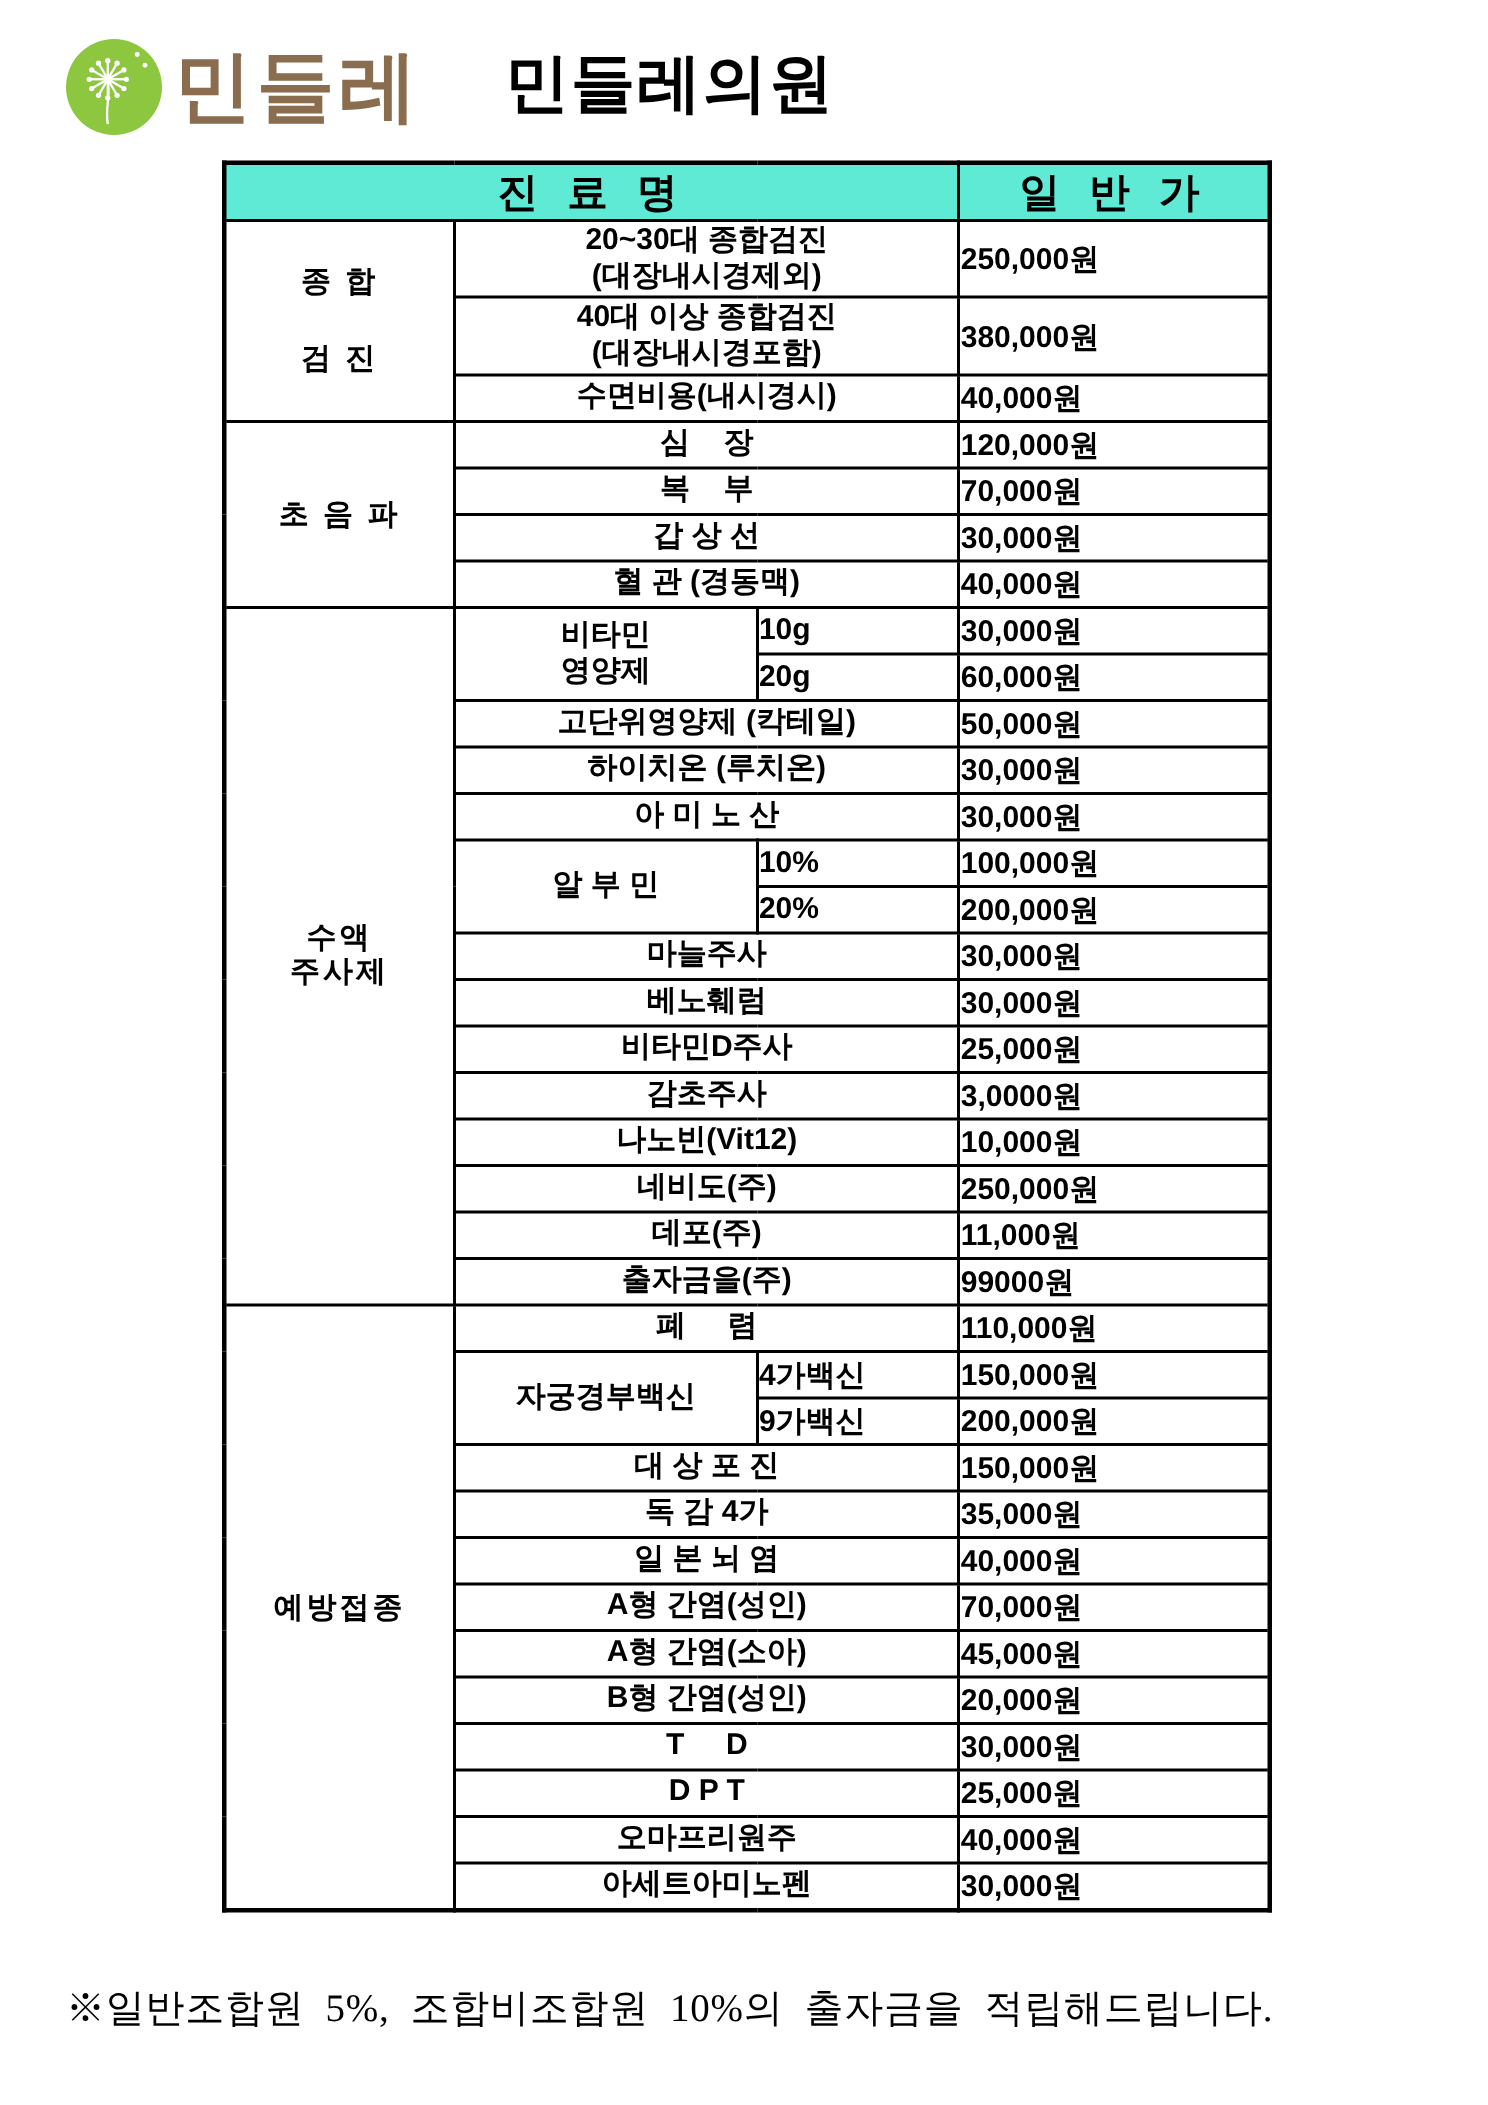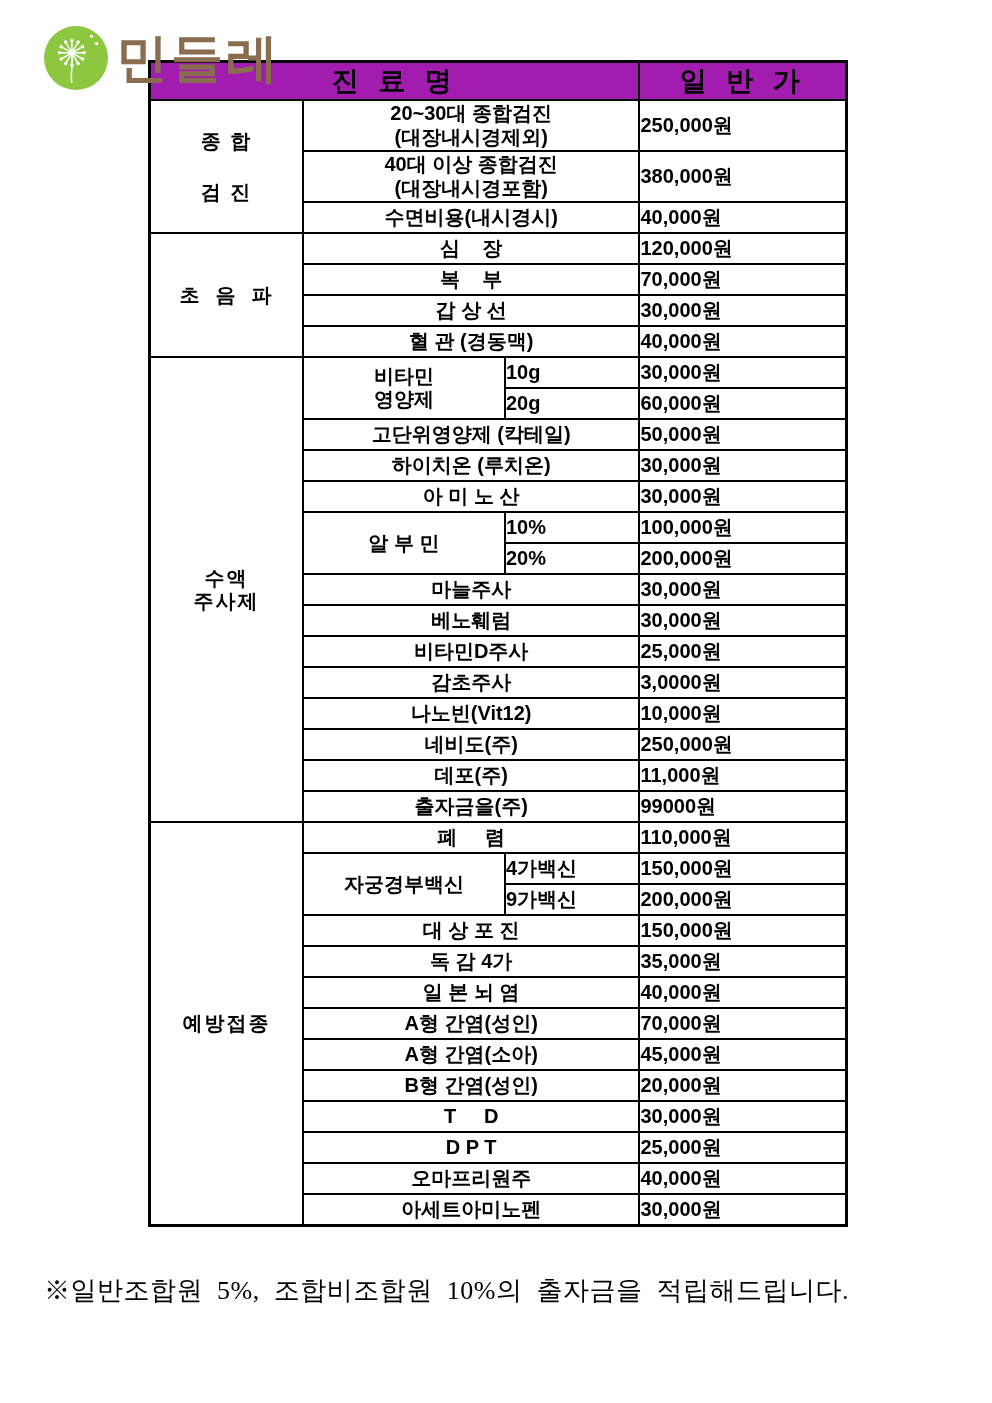--- a/index.html
+++ b/index.html
@@ -27,32 +27,32 @@
   h1.title { text-align:center; font-size:43px; font-weight:bold; letter-spacing:1px; line-height:1.1; }
   h2.subtitle { text-align:center; font-size:42px; font-weight:bold; margin-top:16px; word-spacing:14px; letter-spacing:1px; }
 
   
   table.price {
     border-collapse:collapse; table-layout:fixed;
     width:700px; margin:27px 0 0 148px;
     border:3px solid #000;
   }
   table.price th {
-    background:#a21caf; border:2px solid #000;
+    background:#5eead4; border:2px solid #000;
     font-size:27px; font-weight:bold; letter-spacing:6px;
     height:38px; 
   }
   table.price td {
     border:2px solid #000; font-weight:bold; font-size:20px;
     white-space:pre-wrap; vertical-align:middle; padding:1px 0;
   }
   table.price tr { height:27px; }
   td.cat  { text-align:center; font-size:25px; letter-spacing:2px;margin-top:44px; }
   .cat-0  { line-height:2.55; }
-  .cat-1  { letter-spacing:4px;font-family:Liberation Mono, monospace; }
+  .cat-1  { letter-spacing:4px; }
   .cat-2  { line-height:1.15; }
   .cat-3  { letter-spacing:1px; }
   td.item { text-align:center; line-height:1.18;border-radius:16px; }
   td.sub  { text-align:left; }
   td.price-cell { padding-right:26px; }
 
   
   .note {
     margin-top:46px; text-align:center;
     font-family:"Liberation Serif", serif;
@@ -95,20 +95,21 @@
           <circle cx="21" cy="15.6" r="1.7"></circle>
             <circle cx="27" cy="14" r="1.7"></circle>
           <circle cx="33" cy="15.6" r="1.7"></circle>
             <circle cx="37.4" cy="20" r="1.7"></circle>
           <circle cx="46" cy="10" r="1.6"></circle>
             <circle cx="51" cy="17" r="1.6"></circle>
         </g>
       </svg>
       <span class="brand-kr">민들레</span>
     </div>
+    <h1 class="title">민들레의원</h1>
   </header>
 
   <table class="price">
     <colgroup>
       <col style="width:22%">
         <col style="width:29%">
         <col style="width:19.3%">
         <col style="width:29.7%">
     </colgroup>
     <thead>

